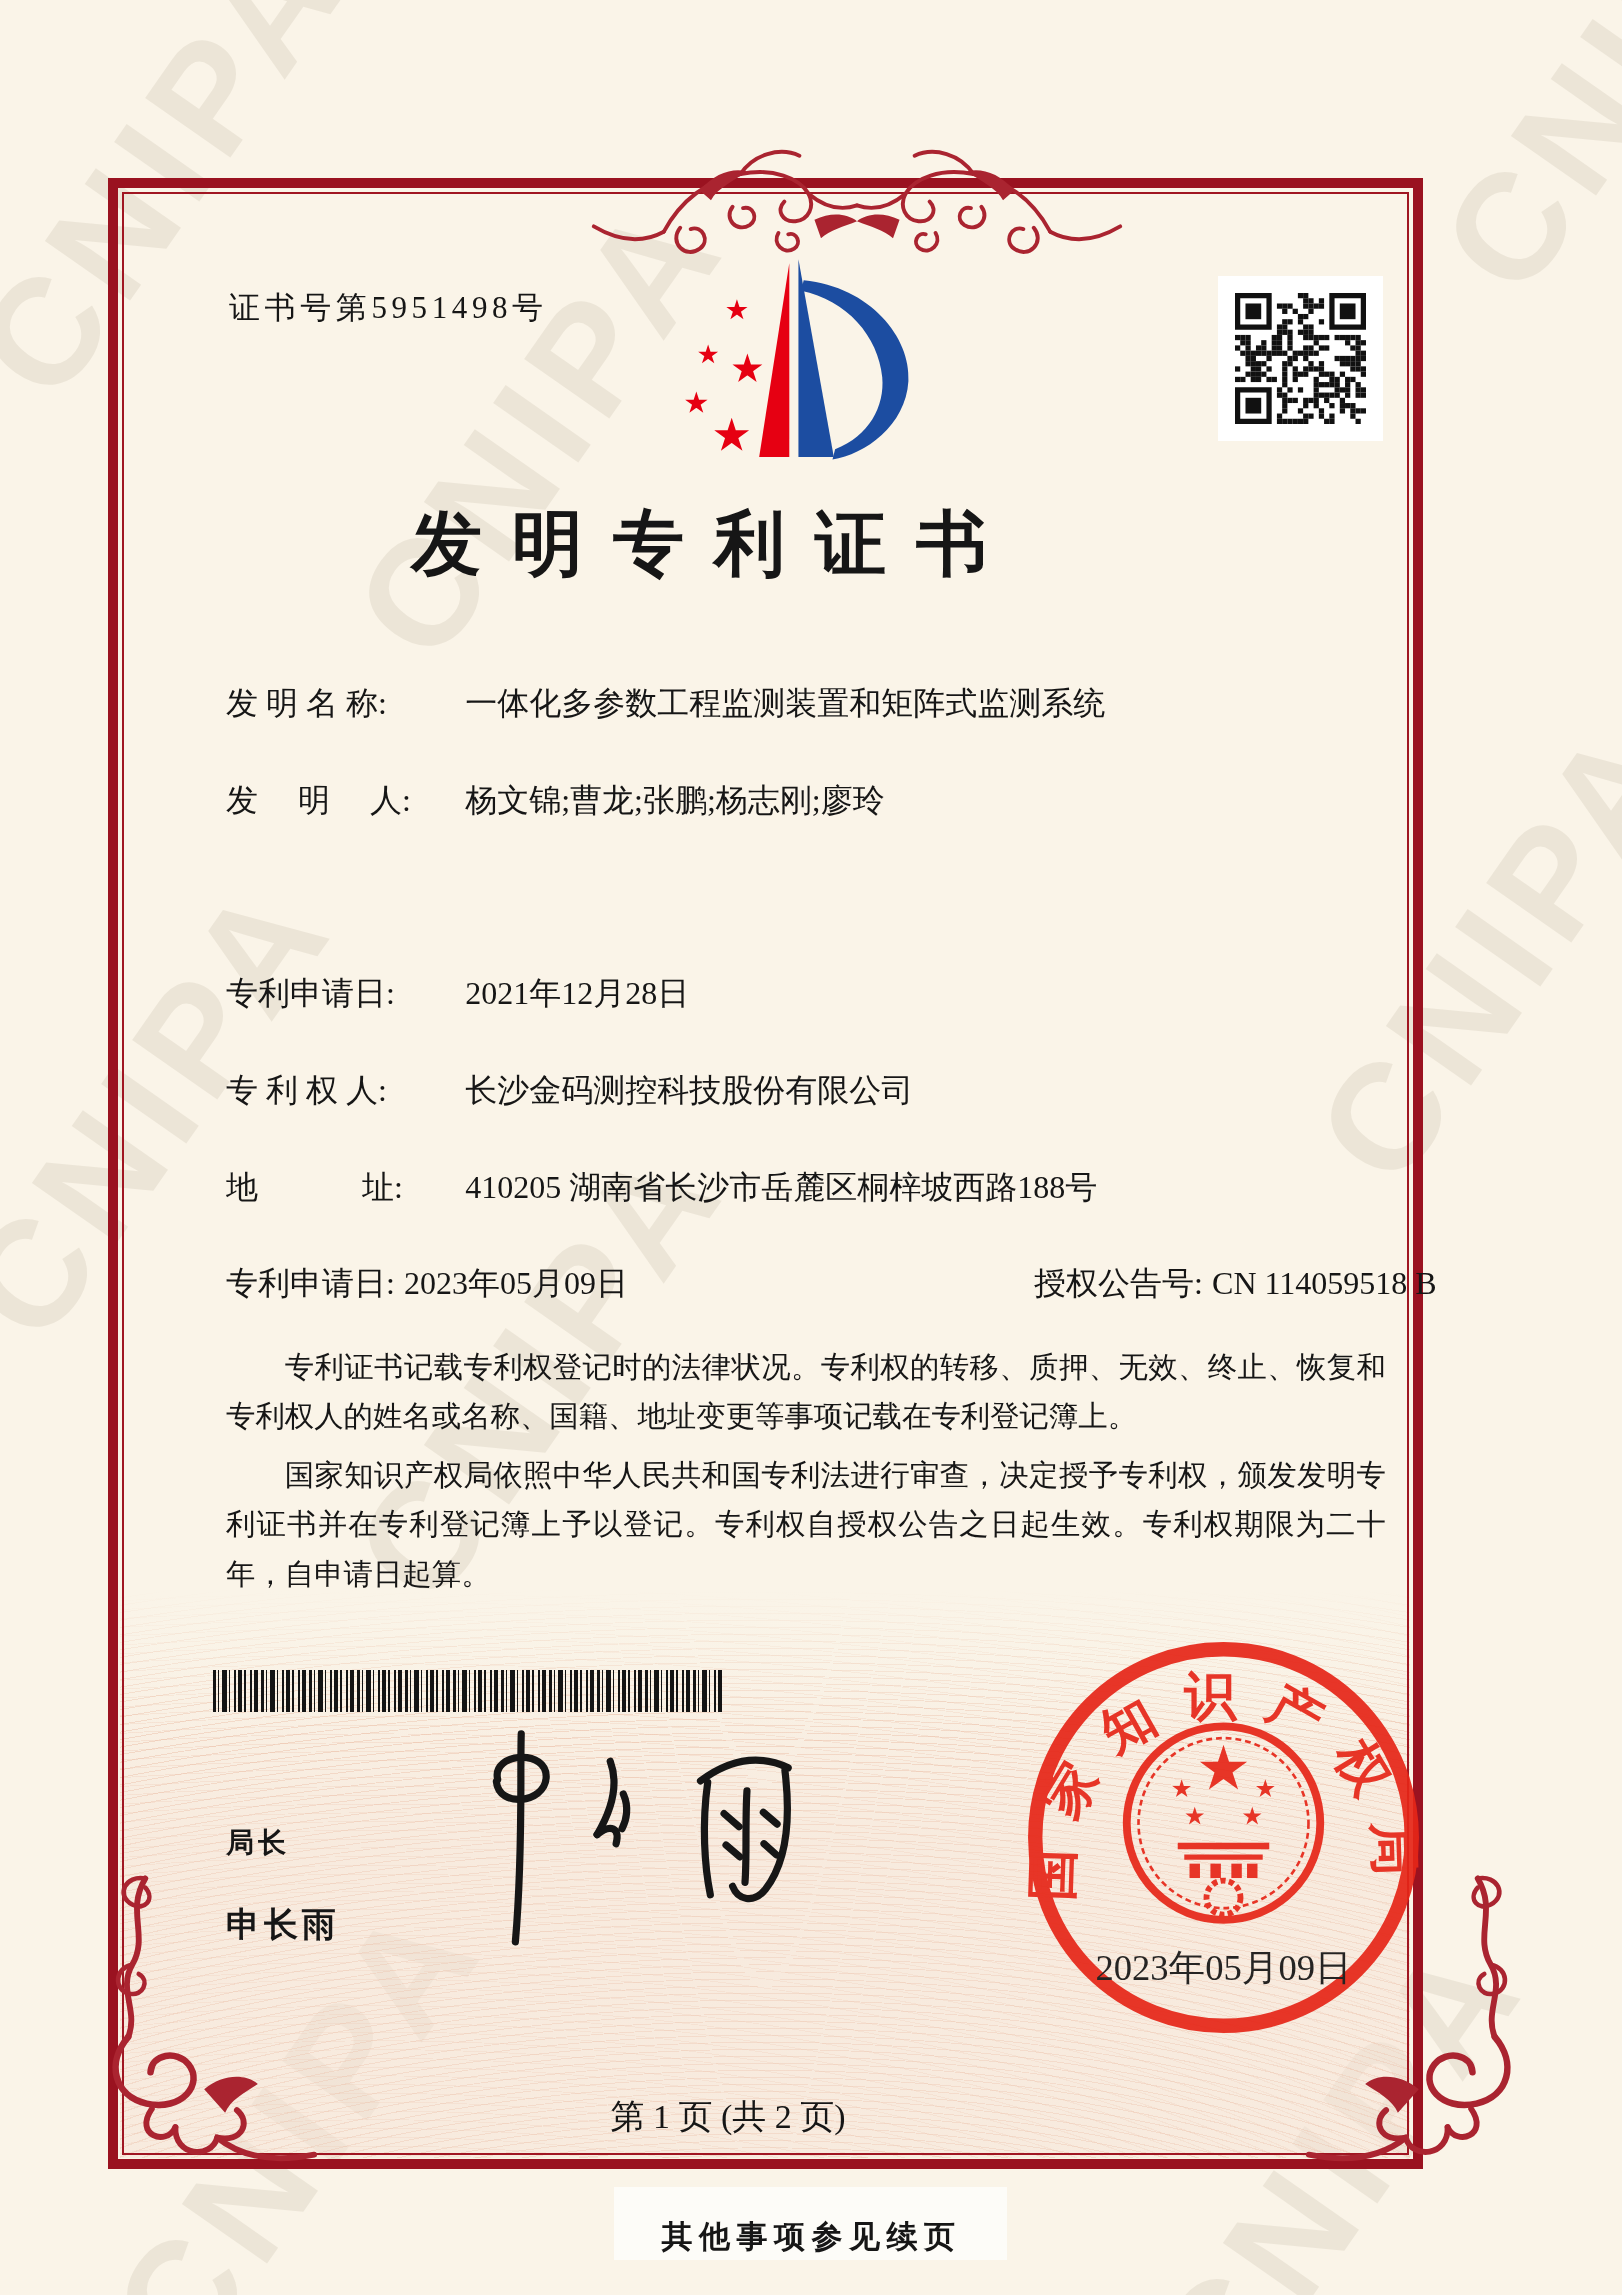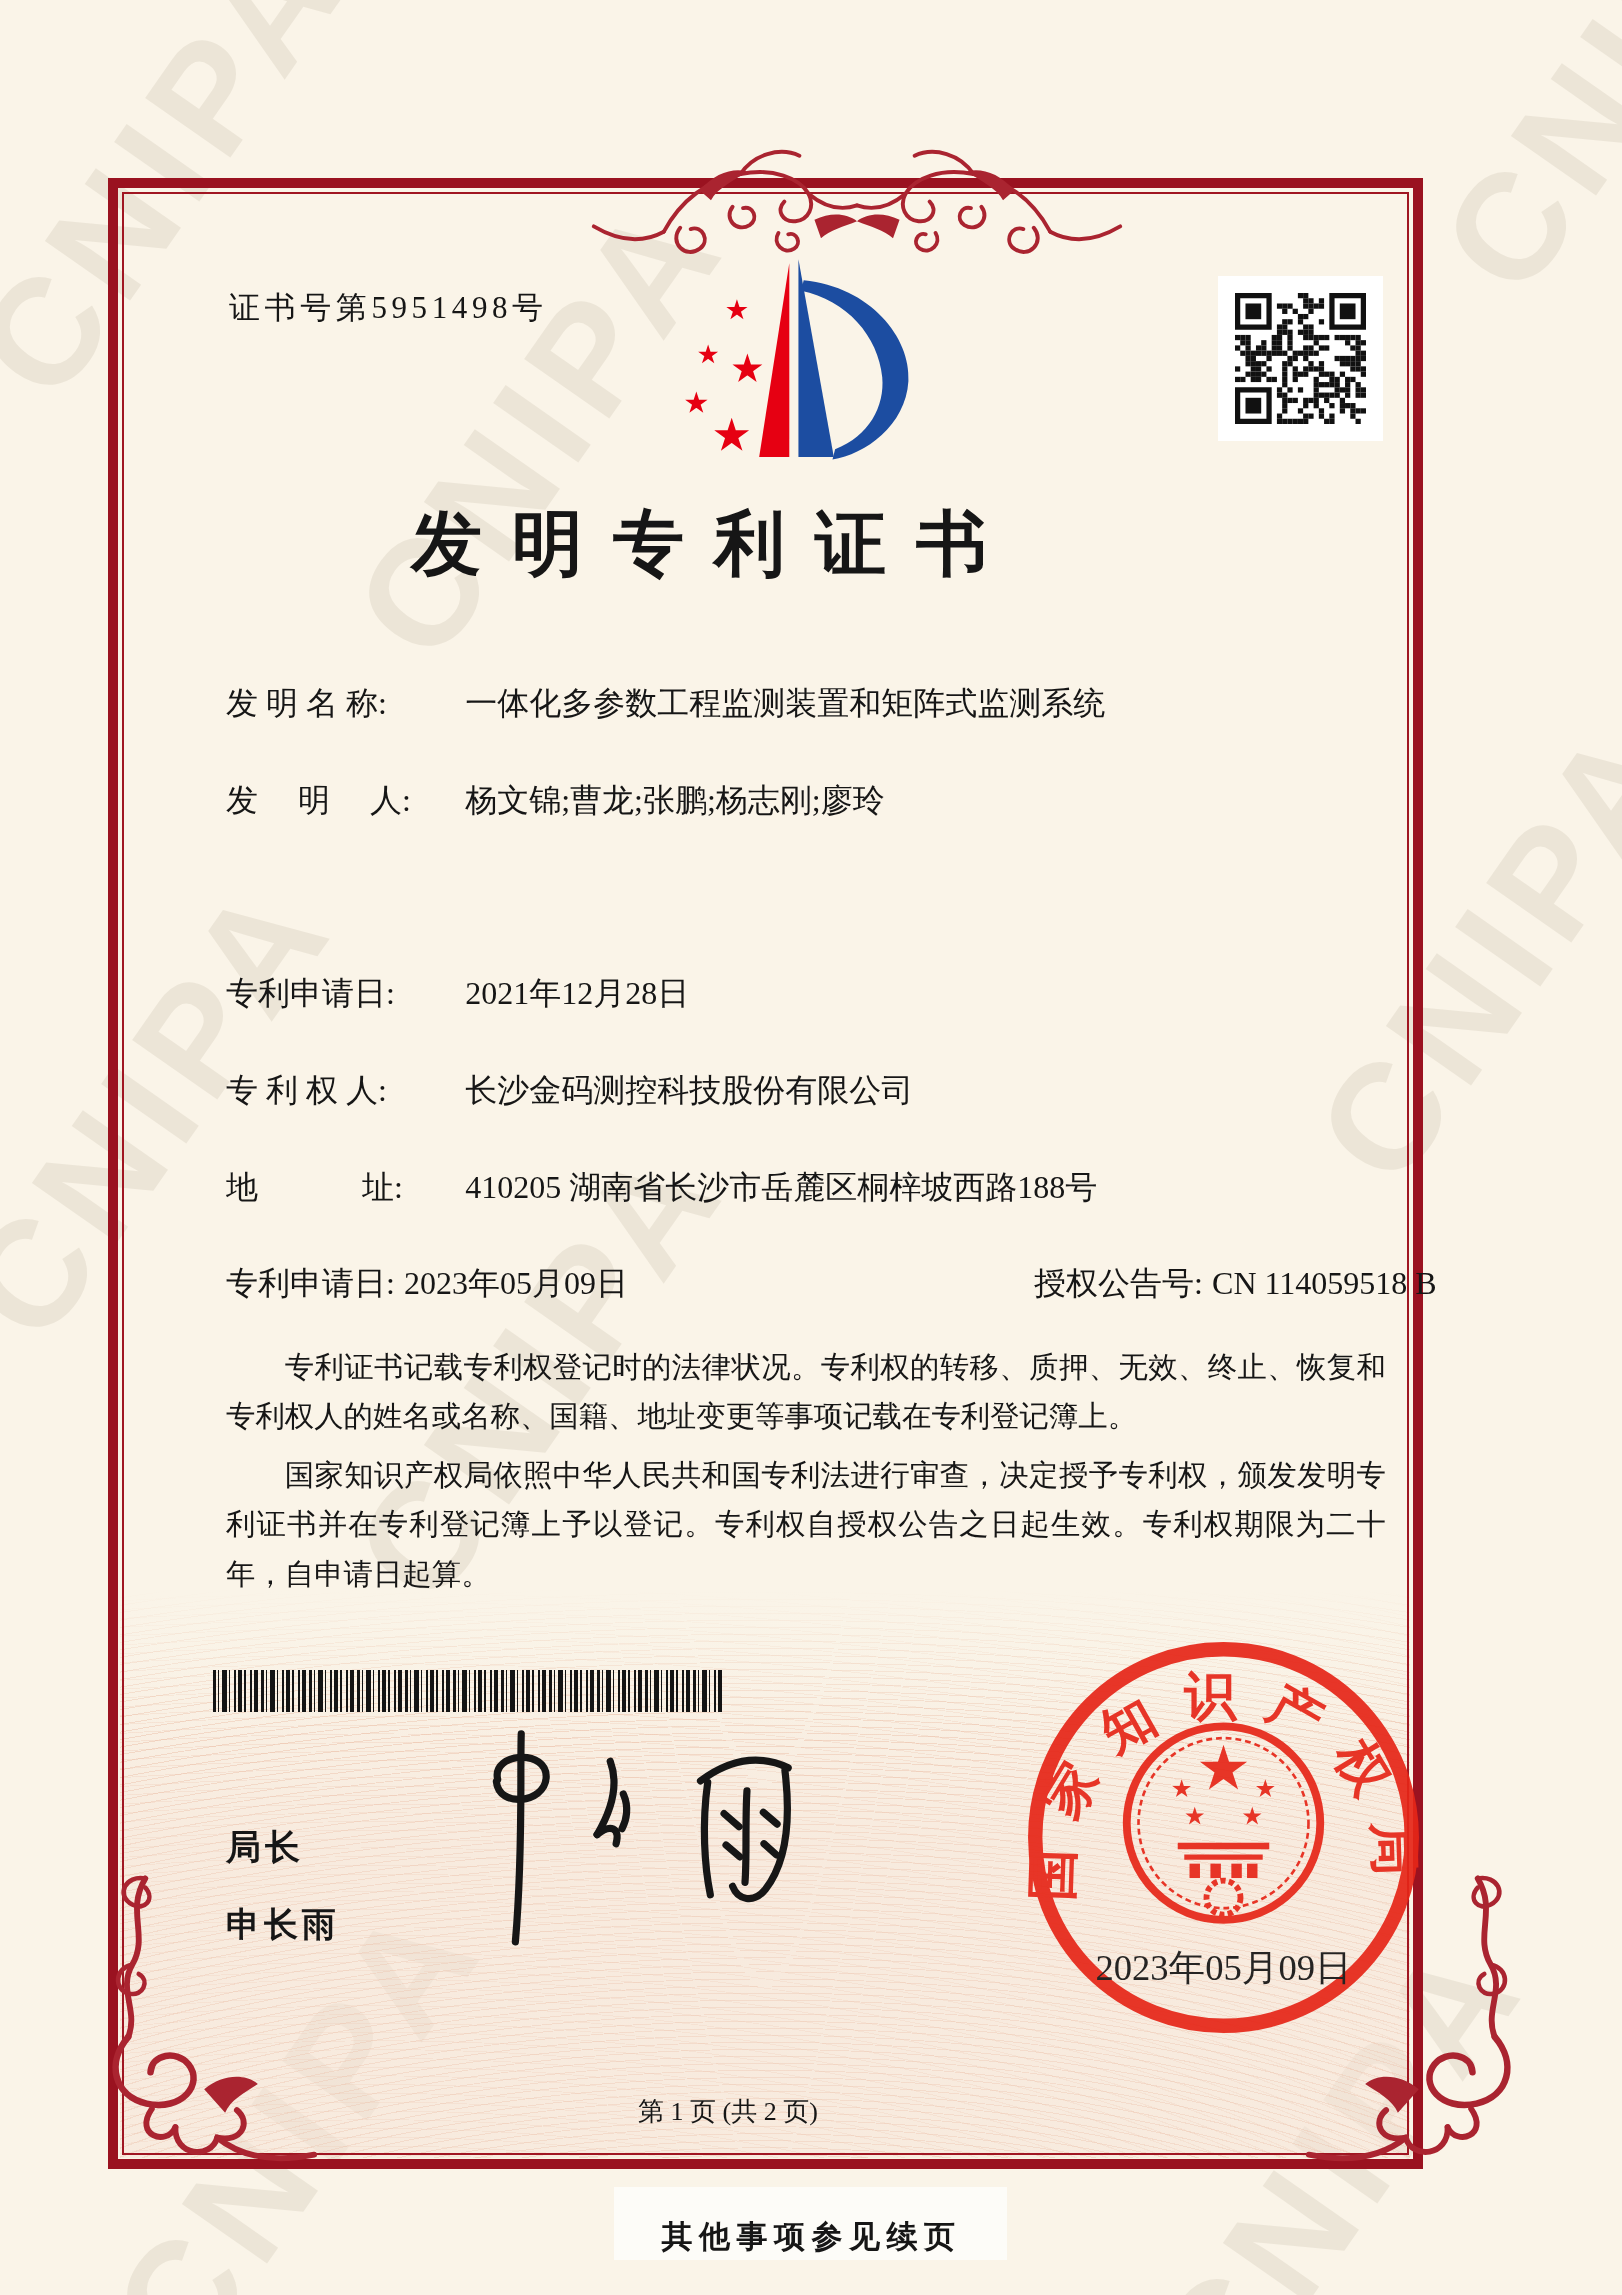--- a/index.html
+++ b/index.html
@@ -59,31 +59,31 @@
       #141414 4.6px 5.9px,transparent 5.9px 9.2px,
       #141414 9.2px 13.7px,transparent 13.7px 15.7px,
       #141414 15.7px 17px,transparent 17px 21px,
       #141414 21px 23px,transparent 23px 25px,
       #141414 25px 29.4px,transparent 29.4px 31px,
       #141414 31px 33px,transparent 33px 37px,
       #141414 37px 39px,transparent 39px 41px,
       #141414 41px 45px,transparent 45px 48px);}
 
   
-  .signer-role{position:absolute;left:226px;top:1824px;font-size:35px;font-weight:bold;
+  .signer-role{position:absolute;left:226px;top:1824px;font-size:28px;font-weight:bold;
       font-family:"Liberation Sans","DejaVu Sans",sans-serif;letter-spacing:3.9px;}
   .signer-name{position:absolute;left:226px;top:1902px;font-size:34px;font-weight:bold;
       font-family:"Liberation Sans","DejaVu Sans",sans-serif;letter-spacing:3.9px;}
   .signature{position:absolute;left:393px;top:1714px;}
 
   
   .seal{position:absolute;left:1013px;top:1627px;}
 
   
-  .page-num{position:absolute;left:108px;top:2094px;width:1240px;text-align:center;font-size:26px;}
+  .page-num{position:absolute;left:108px;top:2094px;width:1240px;text-align:center;font-size:34px;}
   .next-strip{position:absolute;left:614px;top:2187px;width:393px;height:73px;background:#fdfcf8;}
   .next-note{position:absolute;left:108px;top:2204px;width:1407px;text-align:center;
       font-size:31px;font-weight:bold;letter-spacing:6.5px;margin-top:12px;}
 
   .orn{position:absolute;}
   svg{display:block;}
 </style>
 </head>
 <body>
 

